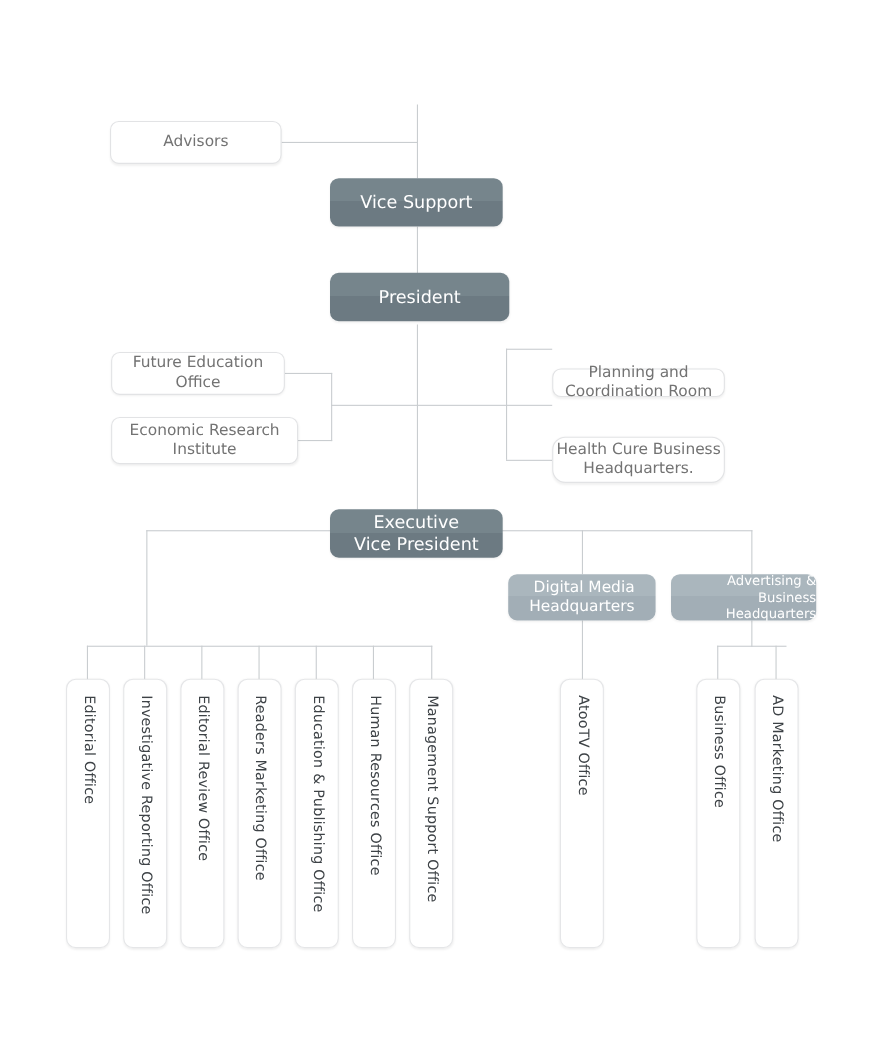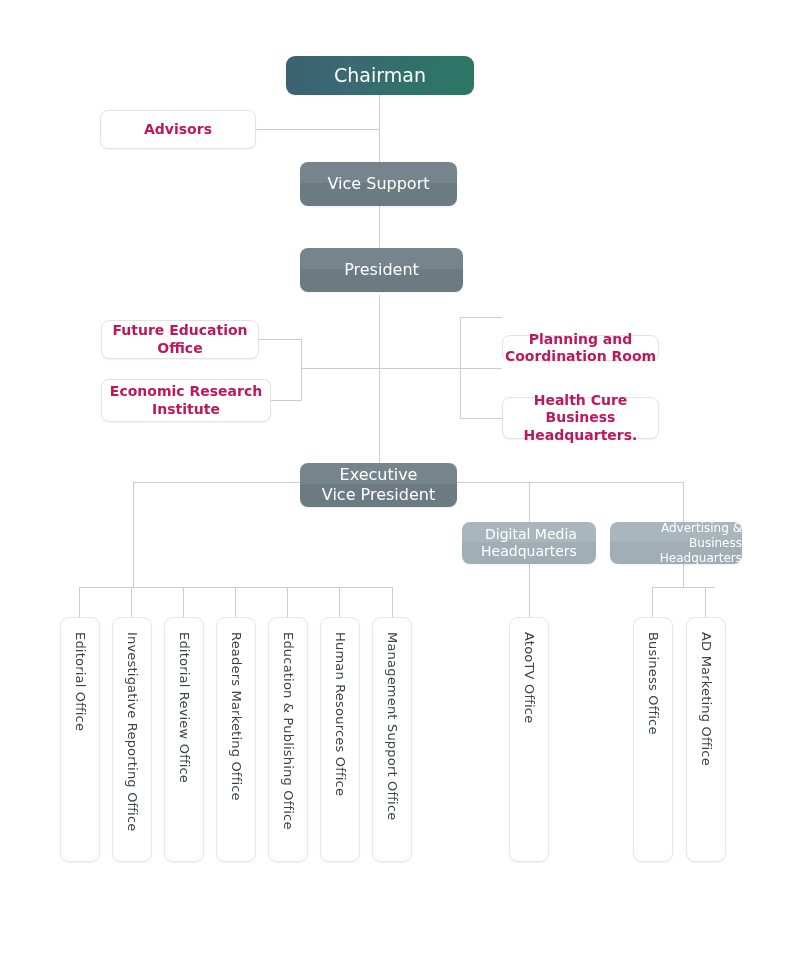--- a/index.html
+++ b/index.html
@@ -36,23 +36,23 @@
     justify-content: center;
     text-align: center;
     border-radius: 8px;
     line-height: 1.25;
     box-shadow: 0 1px 2px rgba(0,0,0,0.06);
   }
 
   .node.plain {
     background: #ffffff;
     border: 1px solid #e2e3e5;
-    color: #be185d;
+    color: #737373;
     font-size: 14px;
-    font-weight: 700;
+    font-weight: 400;
   }
 
   .node.dark {
     background: linear-gradient(to bottom, #76858c 0%, #76858c 48%, #6c7a82 48%, #6c7a82 100%);
     color: #ffffff;
     border: none;
     font-size: 16px;
   }
 
   .node.light {
@@ -134,23 +134,20 @@
   <div class="line v" style="left:131px; top:587px; height:31px;"></div>
   <div class="line v" style="left:183px; top:587px; height:31px;"></div>
   <div class="line v" style="left:235px; top:587px; height:31px;"></div>
   <div class="line v" style="left:287px; top:587px; height:31px;"></div>
   <div class="line v" style="left:339px; top:587px; height:31px;"></div>
   <div class="line v" style="left:392px; top:587px; height:31px;"></div>
 
   <div class="line v" style="left:652px; top:587px; height:31px;"></div>
   <div class="line v" style="left:705px; top:587px; height:31px;"></div>
 
-  <div class="node chairman" style="left:286px; top:56px; width:188px; height:39px;">
-    <span>Chairman</span>
-  </div>
 
   <div class="node plain" style="left:100px; top:110px; width:156px; height:39px;">
     <span>Advisors</span>
   </div>
 
   <div class="node dark" style="left:300px; top:162px; width:157px; height:44px;">
     <span>Vice Support</span>
   </div>
 
   <div class="node dark" style="left:300px; top:248px; width:163px; height:44px;">
@@ -165,21 +162,21 @@
     <span class="two-line">Economic Research
 Institute</span>
   </div>
 
 
   <div class="node plain" style="left:502px; top:335px; width:157px; height:26px;">
     <span class="two-line">Planning and
 Coordination Room</span>
   </div>
 
-  <div class="node plain" style="left:502px; top:397px; width:157px; height:42px;">
+  <div class="node plain" style="left:502px; top:397px; width:157px; height:42px;border-radius:12px;">
     <span class="two-line">Health Cure Business
 Headquarters.</span>
   </div>
 
   <div class="node dark" style="left:300px; top:463px; width:157px; height:44px;">
     <span class="two-line">Executive
 Vice President</span>
   </div>
 
   <div class="node light" style="left:462px; top:522px; width:134px; height:42px;">

